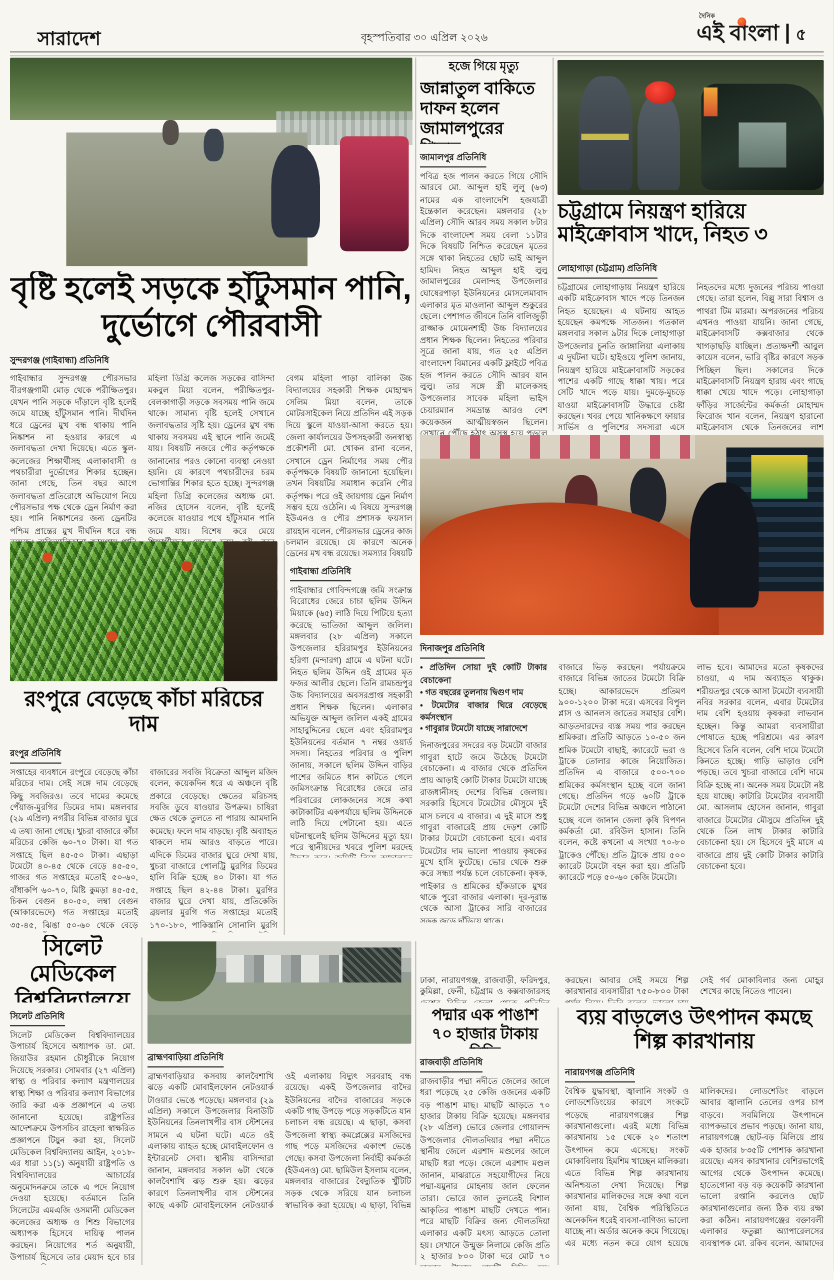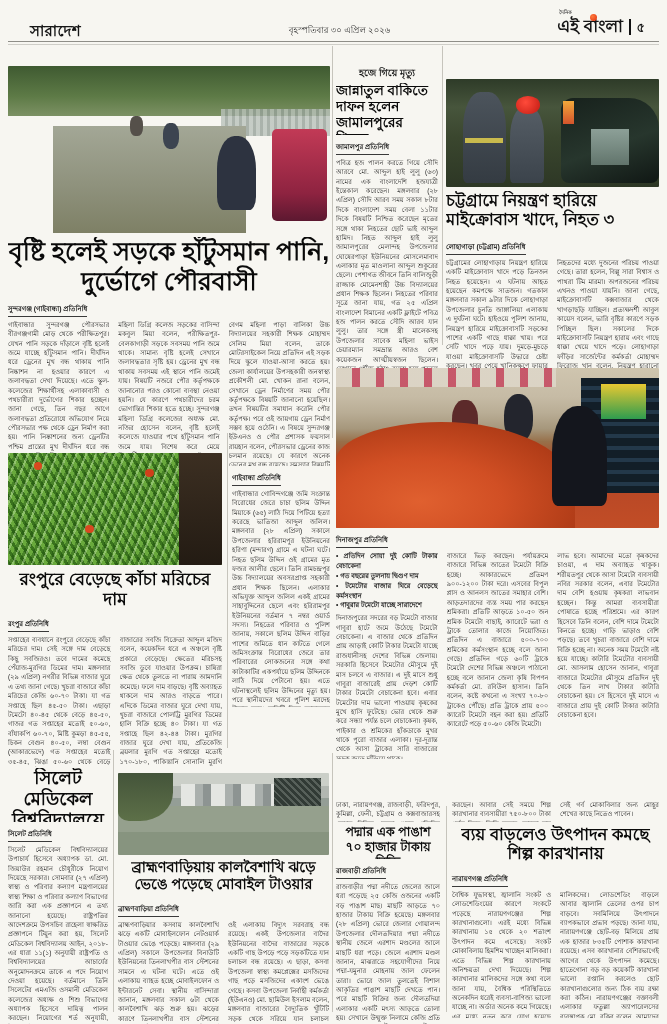--- a/index.html
+++ b/index.html
@@ -11,21 +11,21 @@
   .masthead{position:absolute;right:22px;top:13px;display:flex;align-items:baseline;gap:6px;}
   .masthead .small{font-size:5px;color:#444;position:absolute;top:-4px;left:2px;}
   .masthead .logo{font-size:17px;font-weight:bold;position:relative;}
   .masthead .dot{position:absolute;top:1px;right:26px;width:7px;height:7px;border-radius:50%;
                  background:radial-gradient(circle at 35% 35%,#ff7a3c,#e03010);}
   .masthead .bar{width:1.5px;height:16px;background:#111;align-self:center;}
   .masthead .pg{font-size:13px;font-weight:bold;}
   .hdr-rule{position:absolute;left:8px;right:8px;top:41px;height:2px;
             border-top:1px solid #8f8e88;border-bottom:1px solid #cfcec8;}
   
-  .mod{position:absolute;margin-top:20px;}
+  .mod{position:absolute;}
   .photo{position:relative;width:100%;overflow:hidden;border-radius:1px;}
   .hl{font-weight:bold;line-height:1.18;color:#0a0a0a;overflow:hidden;}
   .hl.ctr{text-align:center;}
   .kicker{font-size:9.5px;font-weight:bold;margin-bottom:2px;}
   .byline{display:inline-block;font-size:6.8px;font-weight:bold;border-bottom:1px solid #3a3a3a;
           padding-bottom:1px;margin:4px 0 3px;}
   .cols{display:flex;gap:9px;}
   .col{flex:1;font-size:6.6px;line-height:1.42;text-align:justify;overflow:hidden;color:#1d1d1d;}
   .one{font-size:6.6px;line-height:1.42;text-align:justify;overflow:hidden;color:#1d1d1d;}
   .bullets{margin:0 0 3px 0;padding:0;list-style:none;}
@@ -114,21 +114,21 @@
     </div>
   </div>
 
   <div class="mod" style="left:336px;top:46px;width:102px;">
     <div class="kicker" style="text-align:center;">হজে গিয়ে মৃত্যু</div>
     <div class="hl" style="font-size:13.5px;height:52px;">জান্নাতুল বাকিতে দাফন হলেন জামালপুরের শিক্ষক</div>
     <div><span class="byline">জামালপুর প্রতিনিধি</span></div>
     <div class="one" style="height:212px;">পবিত্র হজ পালন করতে গিয়ে সৌদি আরবে মো. আব্দুল হাই লুলু (৬৩) নামের এক বাংলাদেশি হজযাত্রী ইন্তেকাল করেছেন। মঙ্গলবার (২৮ এপ্রিল) সৌদি আরব সময় সকাল ৮টার দিকে বাংলাদেশ সময় বেলা ১১টার দিকে বিষয়টি নিশ্চিত করেছেন মৃতের সঙ্গে থাকা নিহতের ছোট ভাই আব্দুল হামিদ। নিহত আব্দুল হাই লুলু জামালপুরের মেলান্দহ উপজেলার ঘোষেরপাড়া ইউনিয়নের মোসলেমাবাদ এলাকার মৃত মাওলানা আব্দুল শুকুরের ছেলে। পেশাগত জীবনে তিনি বালিজুড়ী রাজ্জাক মোমেনশাহী উচ্চ বিদ্যালয়ের প্রধান শিক্ষক ছিলেন। নিহতের পরিবার সূত্রে জানা যায়, গত ২৫ এপ্রিল বাংলাদেশ বিমানের একটি ফ্লাইটে পবিত্র হজ পালন করতে সৌদি আরব যান লুলু। তার সঙ্গে স্ত্রী মালেকসহ উপজেলার সাবেক মহিলা ভাইস চেয়ারম্যান সমভ্রান্ত আরও বেশ কয়েকজন আত্মীয়স্বজন ছিলেন। সেখানে পৌঁছে হঠাৎ অসুস্থ হয়ে পড়লে হাসপাতালে নেওয়া হয়। চিকিৎসকরা অনেক চেষ্টা করেছে, কিন্তু শেষ পর্যন্ত তাকে বাঁচানো যায়নি। পরিবারের সিদ্ধান্তে সৌদি আরবেই পবিত্র জান্নাতুল বাকিতে দাফন সম্পন্ন করা হয়েছে।</div>
   </div>
 
-  <div class="mod" style="left:446px;top:59px;width:213px;">
+  <div class="mod" style="left:446px;top:48px;width:213px;">
     <div class="photo ph-fire" style="height:108px;">
       <div class="d car"></div>
       <div class="d glass"></div>
       <div class="d ff1"></div>
       <div class="d ff2"></div>
       <div class="d helmet"></div>
       <div class="d stripe"></div>
       <div class="d flag"></div>
     </div>
     <div class="hl" style="font-size:16.5px;height:44px;margin-top:4px;">চট্টগ্রামে নিয়ন্ত্রণ হারিয়ে মাইক্রোবাস খাদে, নিহত ৩</div>
@@ -190,21 +190,20 @@
     <div><span class="byline">সিলেট প্রতিনিধি</span></div>
     <div class="one" style="height:188px;">সিলেট মেডিকেল বিশ্ববিদ্যালয়ের উপাচার্য হিসেবে অধ্যাপক ডা. মো. জিয়াউর রহমান চৌধুরীকে নিয়োগ দিয়েছে সরকার। সোমবার (২৭ এপ্রিল) স্বাস্থ্য ও পরিবার কল্যাণ মন্ত্রণালয়ের স্বাস্থ্য শিক্ষা ও পরিবার কল্যাণ বিভাগের জারি করা এক প্রজ্ঞাপনে এ তথ্য জানানো হয়েছে। রাষ্ট্রপতির আদেশক্রমে উপসচিব রাহেলা স্বাক্ষরিত প্রজ্ঞাপনে টিয়ুন করা হয়, সিলেট মেডিকেল বিশ্ববিদ্যালয় আইন, ২০১৮-এর ধারা ১১(১) অনুযায়ী রাষ্ট্রপতি ও বিশ্ববিদ্যালয়ের আচার্যের অনুমোদনক্রমে তাকে এ পদে নিয়োগ দেওয়া হয়েছে। বর্তমানে তিনি সিলেটের এমএজি ওসমানী মেডিকেল কলেজের অধ্যক্ষ ও শিশু বিভাগের অধ্যাপক হিসেবে দায়িত্ব পালন করছেন। নিয়োগের শর্ত অনুযায়ী, উপাচার্য হিসেবে তার মেয়াদ হবে চার বছর। দায়িত্ব গ্রহণের আগে তাকে বর্তমান সরকারি চাকরি থেকে অবসরে যেতে হবে। উপাচার্য হিসেবে তিনি বিদ্যমান আইনের আলোকে দায়িত্ব পালন করবেন এবং বর্তমান পদের সমপরিমাণ বেতন-ভাতা প্রাপ্য হবেন। এ ছাড়া, প্রজ্ঞাপনে বলা হয়, রাষ্ট্রপতি ও চ্যান্সেলর প্রয়োজন মনে করলে যে কোনো সময় এ নিয়োগ বাতিল করতে পারবেন। জনস্বার্থে জারিকৃত এ আদেশ যোগদানের তারিখ থেকে কার্যকর হবে।</div>
   </div>
 
   <div class="mod" style="left:118px;top:753px;width:211px;">
     <div class="photo ph-pond" style="height:82px;">
       <div class="d bldg"></div>
       <div class="d tree"></div>
       <div class="d wreck"></div>
     </div>
-    <div class="hl ctr" style="font-size:14.5px;height:38px;margin-top:4px;">ব্রাহ্মণবাড়িয়ায় কালবৈশাখি ঝড়ে ভেঙে পড়েছে মোবাইল টাওয়ার</div>
     <div><span class="byline">ব্রাহ্মণবাড়িয়া প্রতিনিধি</span></div>
     <div class="cols" style="height:112px;">
       <div class="col">ব্রাহ্মণবাড়িয়ার কসবায় কালবৈশাখি ঝড়ে একটি মোবাইলফোন নেটওয়ার্ক টাওয়ার ভেঙে পড়েছে। মঙ্গলবার (২৯ এপ্রিল) সকালে উপজেলার বিনাউটি ইউনিয়নের তিনলাখপীর বাস স্টেশনের সামনে এ ঘটনা ঘটে। এতে ওই এলাকায় ব্যাহত হচ্ছে মোবাইলফোন ও ইন্টারনেট সেবা। স্থানীয় বাসিন্দারা জানান, মঙ্গলবার সকাল ৬টা থেকে কালবৈশাখি ঝড় শুরু হয়। ঝড়ের কারণে তিনলাখপীর বাস স্টেশনের কাছে একটি মোবাইলফোন নেটওয়ার্ক টাওয়ার ভেঙে পড়ে। এতে করে ভোগান্তিতে পড়েছেন ওই এলাকার মোবাইলফোন গ্রাহকরা। এ ছাড়া, ঝড়ের সময় কসবা উপজেলার আয়েমপুর ইউনিয়নের মন্দিরসহ বাজারের একটি বৈদ্যুতিক খুঁটি ভেঙে পড়ে। এতে করে</div>
       <div class="col">ওই এলাকায় বিদ্যুৎ সরবরাহ বন্ধ রয়েছে। একই উপজেলার বাদৈর ইউনিয়নের বাদৈর বাজারের সড়কে একটি গাছ উপড়ে পড়ে সড়কটিতে যান চলাচল বন্ধ রয়েছে। এ ছাড়া, কসবা উপজেলা স্বাস্থ্য কমপ্লেক্সের মসজিদের গাছ পড়ে মসজিদের একাংশ ভেঙে গেছে। কসবা উপজেলা নির্বাহী কর্মকর্তা (ইউএনও) মো. ছামিউল ইসলাম বলেন, মঙ্গলবার বাজারের বৈদ্যুতিক খুঁটিটি সড়ক থেকে সরিয়ে যান চলাচল স্বাভাবিক করা হয়েছে। এ ছাড়া, বিভিন্ন স্থানে কালবৈশাখি ঝড়ে বিভিন্ন স্থাপনা ক্ষতিগ্রস্ত হয়েছে। ক্ষয়ক্ষতি নিরূপণ করে পাশাপাশি ব্যবস্থা নেওয়া হবে। এদিকে, কসবা ছাড়াও জেলার বিভিন্ন স্থানে কালবৈশাখি ঝড়ের তাণ্ডব চলে। ক্ষতিগ্রস্ত হয়েছে তিনটি সরকারি স্থাপনাও।</div>
     </div>
   </div>
 
   <div class="mod" style="left:336px;top:780px;width:104px;">
     <div class="one" style="height:22px;">ঢাকা, নারায়ণগঞ্জ, রাজবাড়ী, ফরিদপুর, কুমিল্লা, ফেনী, চট্টগ্রাম ও কক্সবাজারসহ দেশের বিভিন্ন জেলা থেকে প্রতিদিন শতাধিক পাইকার এ</div>
     <div class="hl ctr" style="font-size:12.5px;height:34px;margin-top:3px;">পদ্মার এক পাঙাশ ৭০ হাজার টাকায় বিক্রি</div>

